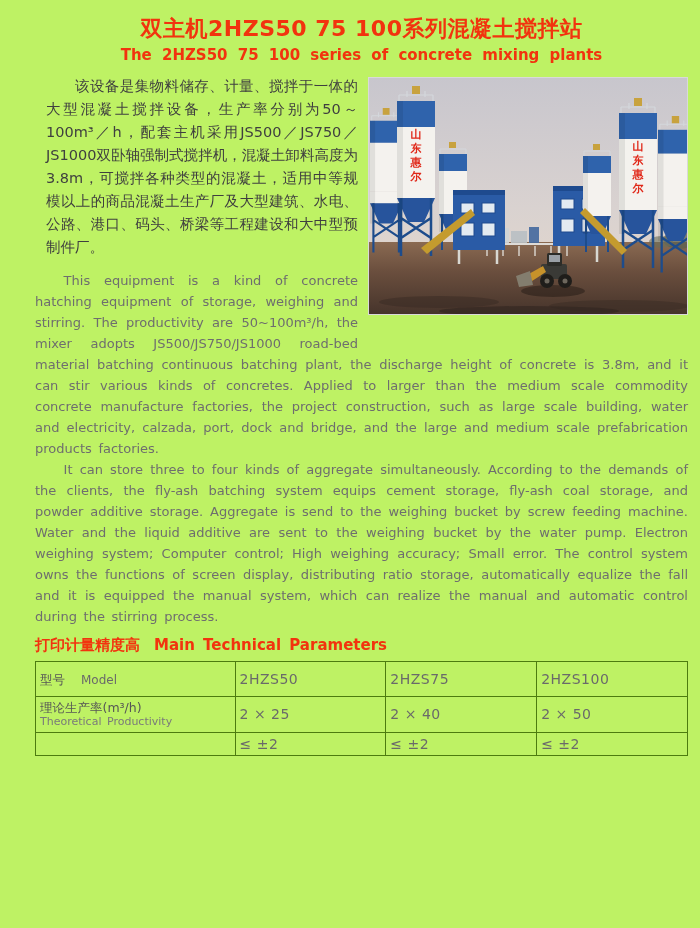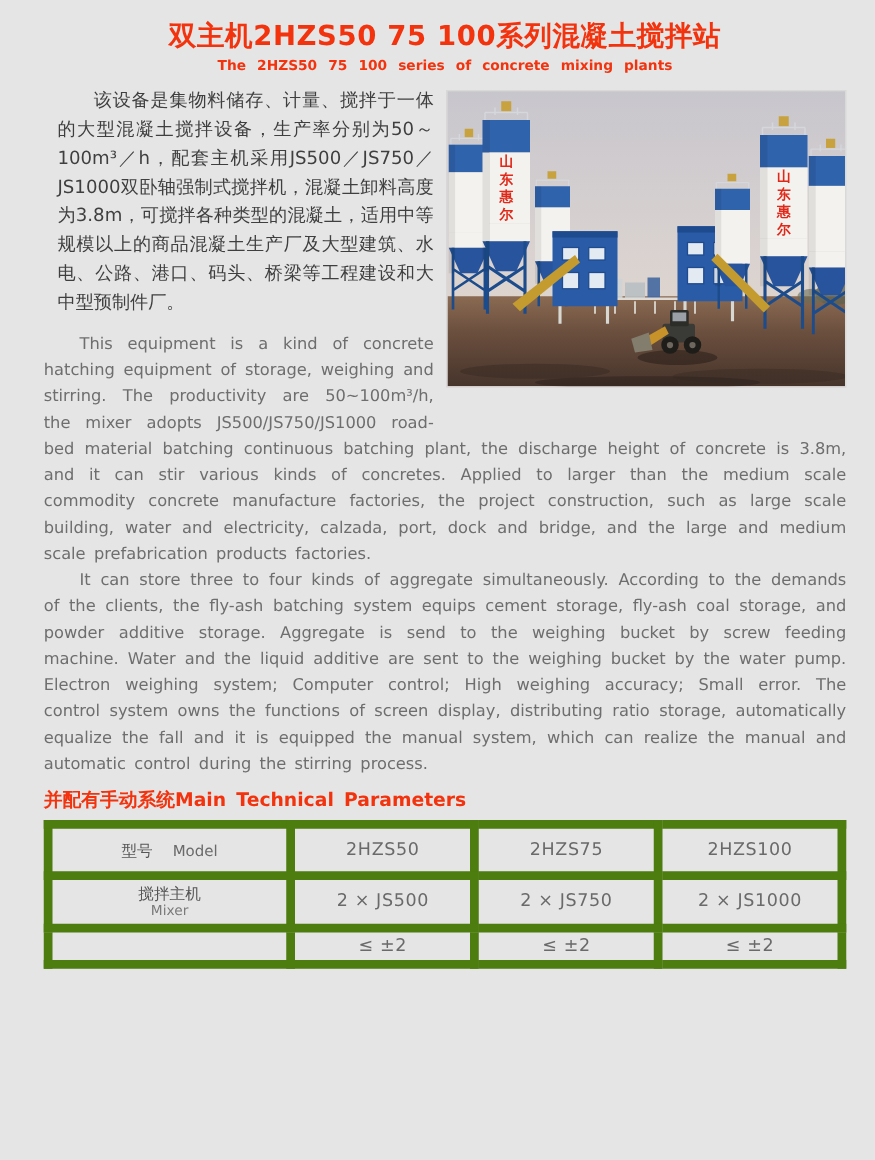--- a/index.html
+++ b/index.html
@@ -1,36 +1,36 @@
 <!DOCTYPE html>
 <html><head>
 <meta charset="utf-8">
 <style>
   html,body{margin:0;padding:0;background:#ffffff;}
   .page{
     position:relative;
     width:700px;height:928px;
     box-sizing:border-box;
-    padding:12px 23px 0 35px;
+    padding:12px 12px 0 35px;
     overflow:hidden;
-    background:#e5e5e5;
+    background:#bef264;
     font-family:"DejaVu Sans","Liberation Sans",sans-serif;
   }
   h1.title{
     margin:2px 0 2px;
     text-align:center;
     font-size:22px;
     font-weight:bold;
     letter-spacing:0.5px;
     color:#f2330e;
   }
   h2.subtitle{
     margin:0 0 10px;
     text-align:center;
-    font-size:11px;
+    font-size:15px;
     font-weight:bold;
     word-spacing:5px;
     color:#f2330e;
   }
   .body-cn{
     font-size:14.5px;
     line-height:23px;
     color:#3f3f3f;
     text-align:justify;
   }
@@ -51,29 +51,28 @@
     color:#6e6e6e;
     text-align:justify;
   }
   .body-en p{margin:0;text-indent:2.2em;}
   h3.section-heading{
     margin:9px 0 6px;
     font-size:15px;
     font-weight:bold;
     color:#f2330e;
   }
-  h3.section-heading .en{margin-left:0;word-spacing:3px;}
+  h3.section-heading .en{margin-left:14px;word-spacing:3px;}
   table.spec{
     width:100%;
     border-collapse:collapse;
     table-layout:fixed;
   }
   table.spec td{
-    border:7px solid #4d7c0f;
-    text-align:center;
+    border:1px solid #4d7c0f;
     vertical-align:middle;
     padding:3px 4px;
   }
   td.lbl .cn{display:block;font-size:12.5px;color:#565656;line-height:15px;}
   td.lbl .en{display:block;font-size:11px;color:#7a7a7a;line-height:13.5px;word-spacing:2px;}
   td.val{font-size:14px;color:#6a6a6a;letter-spacing:0.5px;}
   tr.model-row td{padding:7px 4px;}
   tr.model-row .cn-inline{font-size:12.5px;color:#565656;}
   tr.model-row .en-inline{font-size:12px;color:#6a6a6a;margin-left:16px;}
 </style>
@@ -207,50 +206,50 @@
     </figure>
     <p>该设备是集物料储存、计量、搅拌于一体的大型混凝土搅拌设备，生产率分别为50～100m³／h，配套主机采用JS500／JS750／JS1000双卧轴强制式搅拌机，混凝土卸料高度为3.8m，可搅拌各种类型的混凝土，适用中等规模以上的商品混凝土生产厂及大型建筑、水电、公路、港口、码头、桥梁等工程建设和大中型预制件厂。</p>
   </div>
 
   <div class="body-en">
     <p>This equipment is a kind of concrete hatching equipment of storage, weighing and stirring. The productivity are 50~100m³/h, the mixer adopts JS500/JS750/JS1000 road-bed material batching continuous batching plant, the discharge height of concrete is 3.8m, and it can stir various kinds of concretes. Applied to larger than the medium scale commodity concrete manufacture factories, the project construction, such as large scale building, water and electricity, calzada, port, dock and bridge, and the large and medium scale prefabrication products factories.</p>
     <p>It can store three to four kinds of aggregate simultaneously. According to the demands of the clients, the fly-ash batching system equips cement storage, fly-ash coal storage, and powder additive storage. Aggregate is send to the weighing bucket by screw feeding machine. Water and the liquid additive are sent to the weighing bucket by the water pump. Electron weighing system; Computer control; High weighing accuracy; Small error. The control system owns the functions of screen display, distributing ratio storage, automatically equalize the fall and it is equipped the manual system, which can realize the manual and automatic control during the stirring process.</p>
   </div>
 
   <h3 class="section-heading">
-    <span class="cn">并配有手动系统</span><span class="en">Main Technical Parameters</span>
+    <span class="cn">打印计量精度高</span><span class="en">Main Technical Parameters</span>
   </h3>
 
   <table class="spec">
     <colgroup>
       <col style="width:30.6%">
       <col style="width:23.13%">
       <col style="width:23.13%">
       <col style="width:23.13%">
     </colgroup>
     <tbody>
       <tr class="model-row">
         <td class="lbl">
           <span class="cn-inline">型号</span><span class="en-inline">Model</span>
         </td>
         <td class="val">2HZS50</td>
         <td class="val">2HZS75</td>
         <td class="val">2HZS100</td>
       </tr>
 
-
       <tr>
         <td class="lbl">
-          <span class="cn">搅拌主机</span>
-          <span class="en">Mixer</span>
+          <span class="cn">理论生产率(m³/h)</span>
+          <span class="en">Theoretical Productivity</span>
         </td>
-        <td class="val">2 × JS500</td>
-        <td class="val">2 × JS750</td>
-        <td class="val">2 × JS1000</td>
+        <td class="val">2 × 25</td>
+        <td class="val">2 × 40</td>
+        <td class="val">2 × 50</td>
       </tr>
+
 
 
 
       <tr>
         <td class="lbl">
           
           
         </td>
         <td class="val">≤ ±2</td>
         <td class="val">≤ ±2</td>

